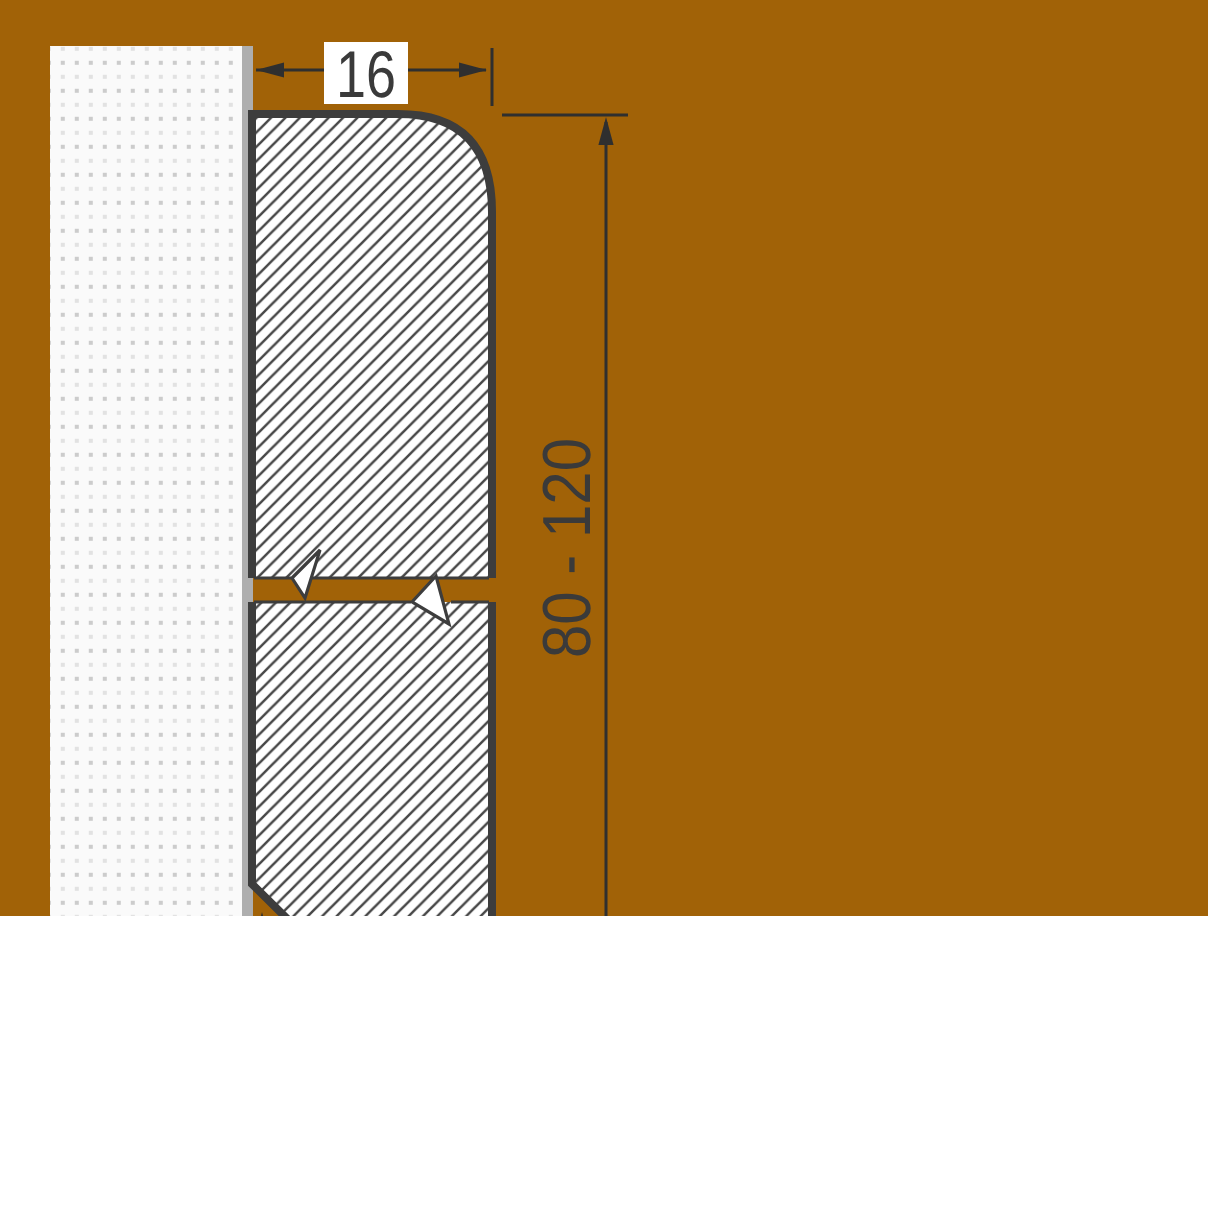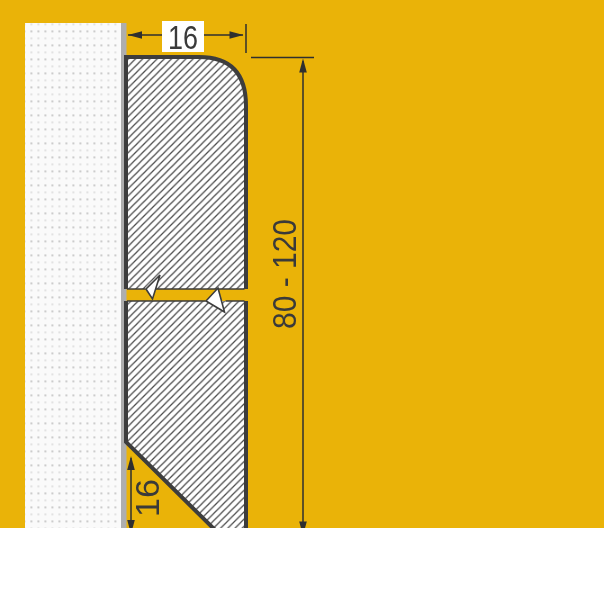--- a/index.html
+++ b/index.html
@@ -1,17 +1,17 @@
 <!DOCTYPE html>
 <html><head>
 <meta charset="utf-8">
 <style>
   html,body{margin:0;padding:0;background:#ffffff;}
   body{width:604px;height:604px;font-family:"Liberation Sans",sans-serif;}
-  .canvas{position:relative;width:604px;height:528px;background:#eab308;overflow:hidden;}
+  .canvas{position:relative;width:604px;height:458px;background:#a16207;overflow:hidden;}
   svg{display:block;}
   text{fill:#3a3a3a;}
 </style>
 </head>
 <body>
 
 <div class="canvas">
   <svg width="604" height="604" viewBox="0 0 604 604">
     <defs>
       <pattern id="hatch" width="7.2" height="7.2" patternUnits="userSpaceOnUse">

